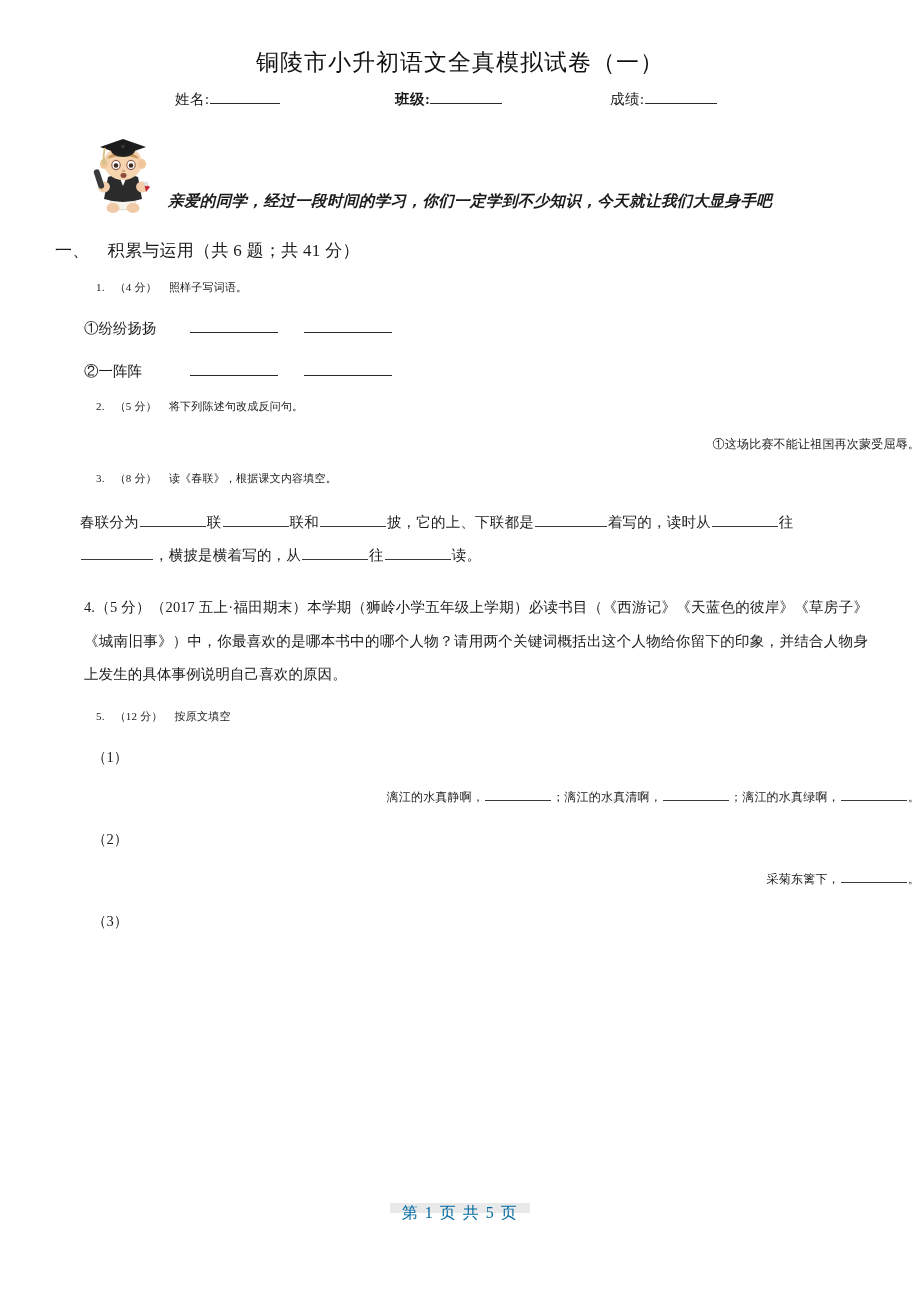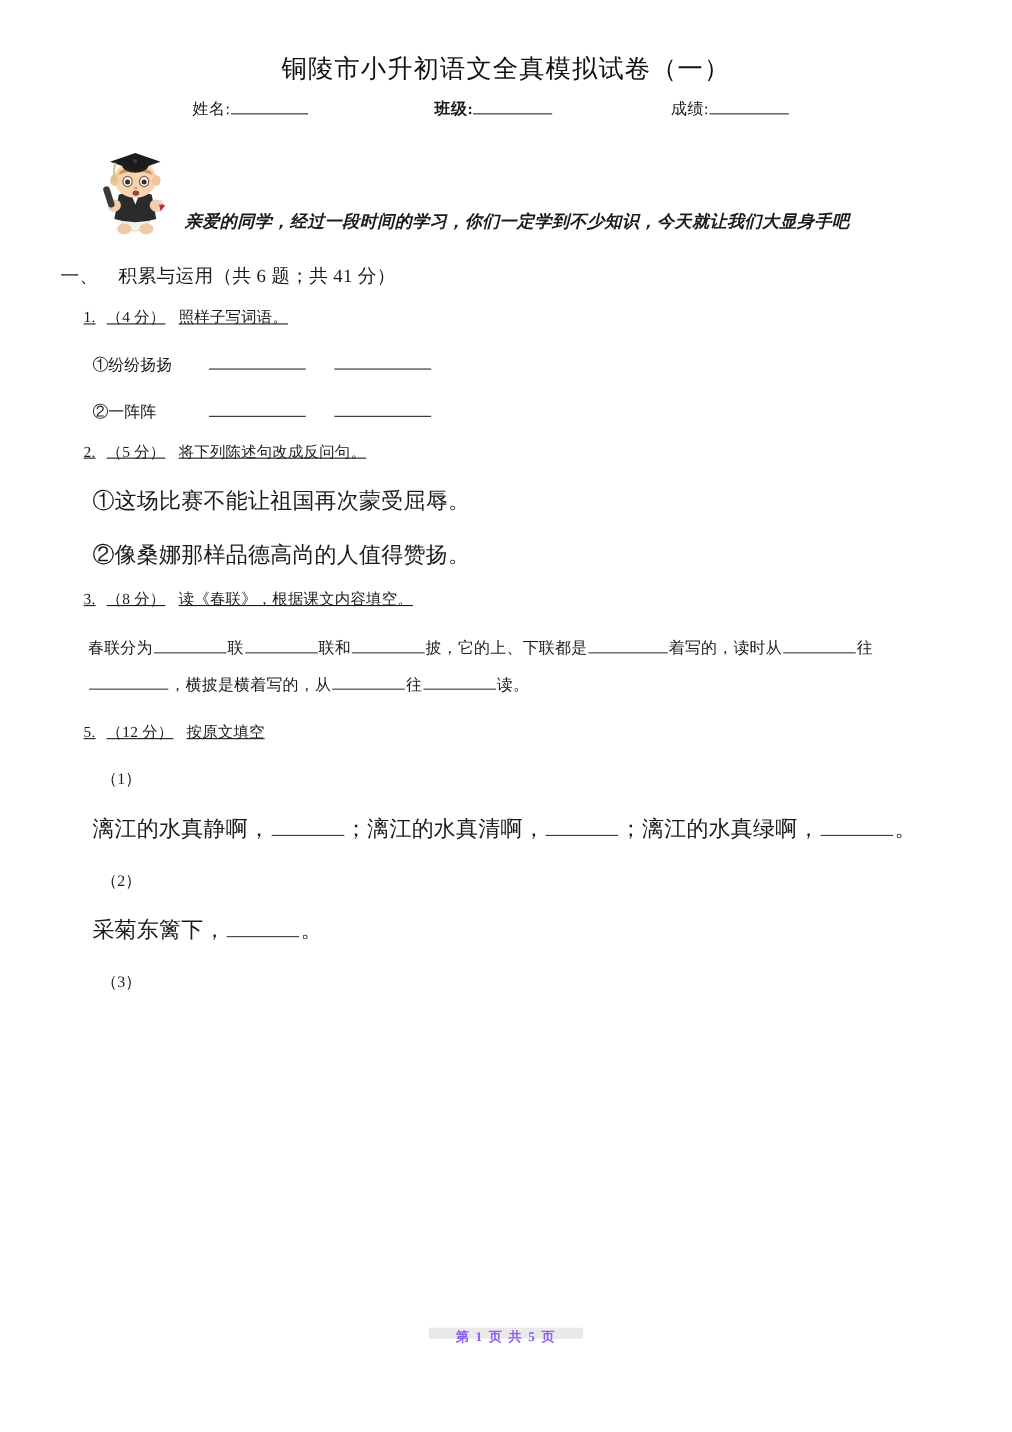--- a/index.html
+++ b/index.html
@@ -88,33 +88,33 @@
   .section-header {
     margin: 8px 0 0 55px;
     font-size: 17px;
     letter-spacing: .3px;
   }
   .section-header .sec-num { margin-right: 18px; }
 
   
   .q-block { margin-top: 18px; }
   .q-head {
-    margin-left: 76px;
-    font-size: 14px;
+    margin-left: 96px;
+    font-size: 11px;
     letter-spacing: .2px;
-    text-decoration: underline;
   }
   .q-head .q-num { margin-right: 10px; }
   .q-head .q-score { margin-right: 12px; }
 
   .q-line {
     margin-left: 84px;
     margin-top: 22px;
-    font-size: 20px;
+    font-size: 12px;
     letter-spacing: .2px;
+    text-align: right;
   }
   .q-line-wide {
     margin-left: 80px;
     margin-right: 55px;
     margin-top: 20px;
     font-size: 14.5px;
     line-height: 2.25;
     letter-spacing: .2px;
     text-indent: 0;
   }
@@ -166,25 +166,24 @@
   .footer-rule {
     position: absolute;
     left: 390px;
     right: 390px;
     top: 0;
     height: 10px;
     background: #e9e9e9;
   }
   .footer-text {
     position: relative;
-    font-size: 12px;
+    font-size: 16px;
     letter-spacing: 1.5px;
-    color: #8b5cf6;
+    color: #0369a1;
     background: transparent;
-    font-weight: bold;
   }
 </style>
 </head>
 <body>
 
 <div class="page">
 
   <h1 class="doc-title">铜陵市小升初语文全真模拟试卷（一）</h1>
 
   <div class="identity-row">
@@ -257,30 +256,32 @@
     <div class="wordline">
       <span class="term">②一阵阵</span><span class="blank-ul blank-w88"></span><span class="blank-ul blank-w88"></span>
     </div>
   </div>
 
   <div class="q-block">
     <div class="q-head">
       <span class="q-num">2.</span><span class="q-score">（5 分）</span><span>将下列陈述句改成反问句。</span>
     </div>
     <div class="q-line">①这场比赛不能让祖国再次蒙受屈辱。</div>
-    <div class="q-line">②像桑娜那样品德高尚的人值得赞扬。</div>
   </div>
 
   <div class="q-block">
     <div class="q-head">
       <span class="q-num">3.</span><span class="q-score">（8 分）</span><span>读《春联》，根据课文内容填空。</span>
     </div>
     <div class="q-line-wide"><span>春联分为</span><span class="inline-blank w66"></span><span>联</span><span class="inline-blank w66"></span><span>联和</span><span class="inline-blank w66"></span><span>披，它的上、下联都是</span><span class="inline-blank w72"></span><span>着写的，读时从</span><span class="inline-blank w66"></span><span>往</span><span class="inline-blank w72"></span><span>，横披是横着写的，从</span><span class="inline-blank w66"></span><span>往</span><span class="inline-blank w66"></span><span>读。</span></div>
   </div>
 
+  <div class="q-block">
+    <div class="q-para q-para-hang"><span class="q-num">4.</span><span class="q-score">（5 分）</span><span class="q-score">（2017 五上·福田期末）</span><span>本学期（狮岭小学五年级上学期）必读书目（《西游记》《天蓝色的彼岸》《草房子》《城南旧事》）中，你最喜欢的是哪本书中的哪个人物？请用两个关键词概括出这个人物给你留下的印象，并结合人物身上发生的具体事例说明自己喜欢的原因。</span></div>
+  </div>
 
   <div class="q-block">
     <div class="q-head">
       <span class="q-num">5.</span><span class="q-score">（12 分）</span><span>按原文填空</span>
     </div>
 
     <div class="sub-label">（1）</div>
     <div class="q-line"><span>漓江的水真静啊，</span><span class="inline-blank w66"></span><span>；漓江的水真清啊，</span><span class="inline-blank w66"></span><span>；漓江的水真绿啊，</span><span class="inline-blank w66"></span><span>。</span></div>
 
     <div class="sub-label">（2）</div>

